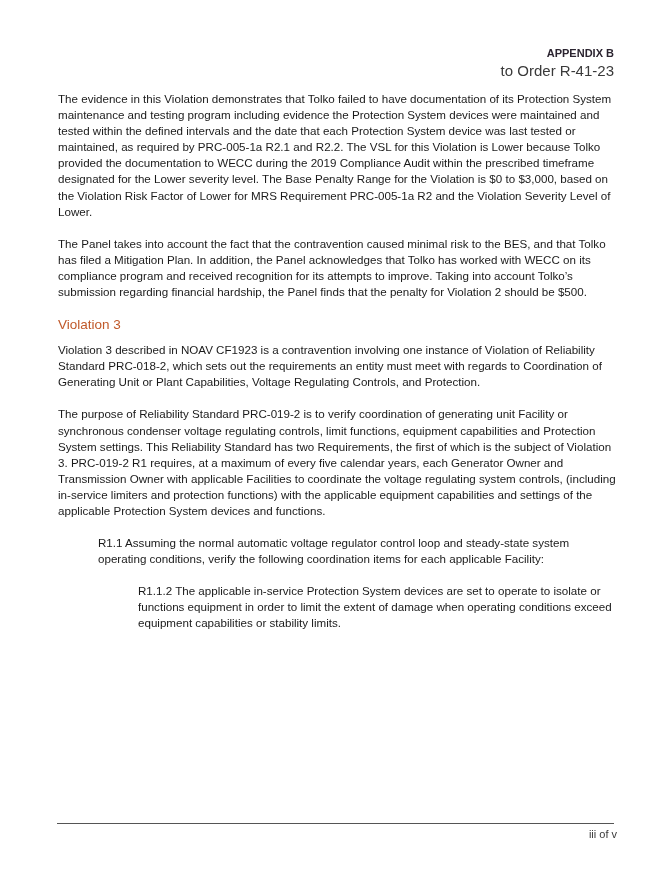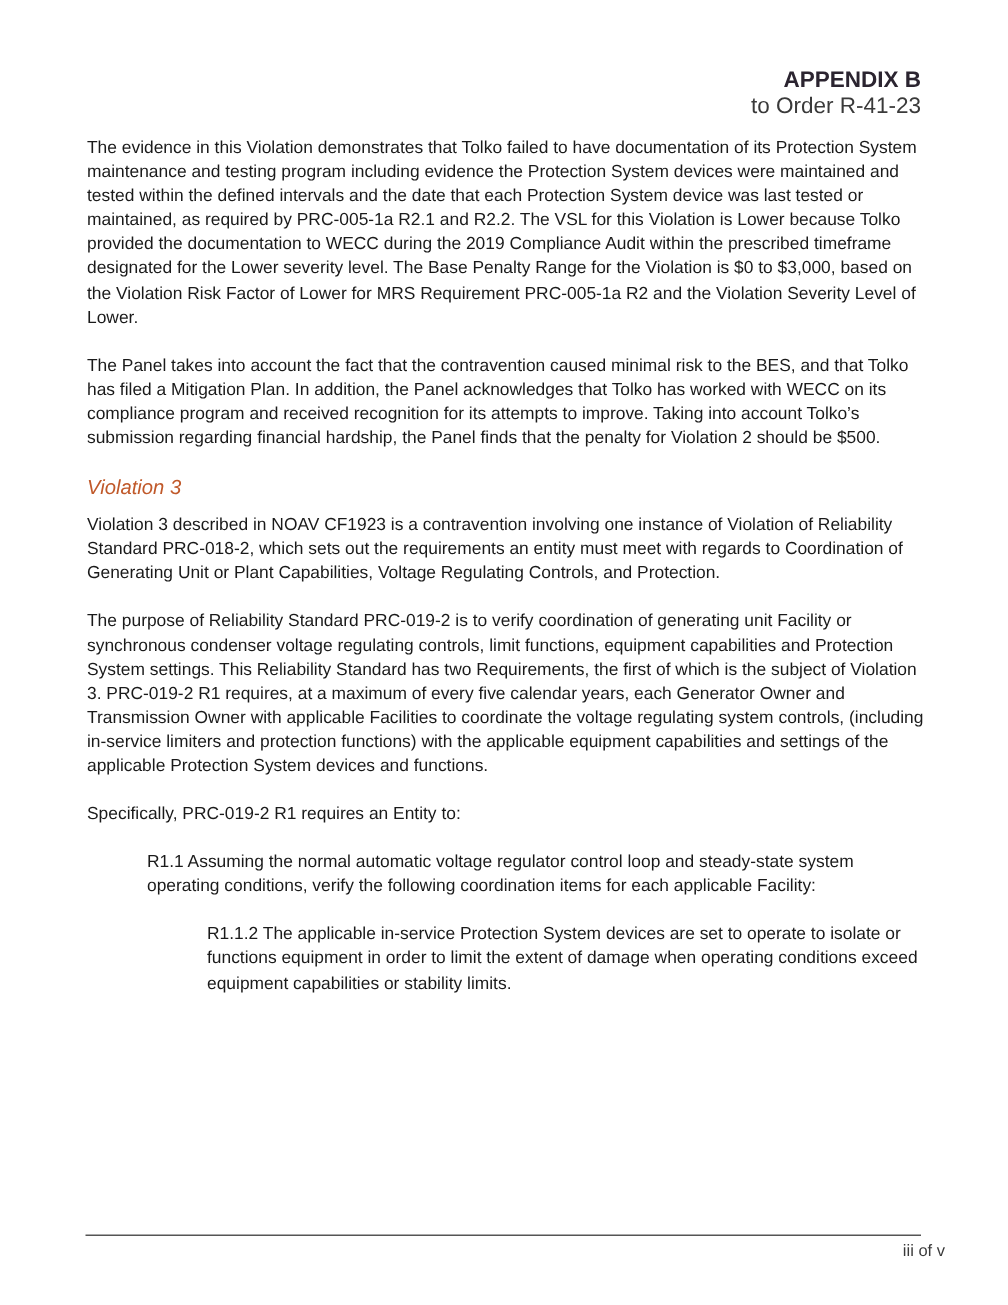--- a/index.html
+++ b/index.html
@@ -16,42 +16,41 @@
       color: #1a1a1a;
     }
     .header {
       position: absolute;
       right: 58px;
       top: 45px;
       text-align: right;
     }
     .header .title {
       font-weight: bold;
-      font-size: 15px;
+      font-size: 11px;
       color: #2b2430;
       line-height: 17px;
     }
     .header .subtitle {
       font-size: 15px;
       color: #3a3a3a;
       line-height: 17px;
     }
     .content {
       position: absolute;
       left: 58px;
       top: 91px;
       width: 562px;
       font-size: 11.6px;
       line-height: 16.1px;
     }
     p {
       margin: 0 0 16px 0;
     }
     .section-heading {
-      font-style: italic;
       color: #c0592a;
       font-size: 13.5px;
       margin: 0 0 8px 0;
       line-height: 18px;
     }
     .indent1 {
       margin-left: 40px;
     }
     .indent2 {
       margin-left: 80px;
@@ -59,21 +58,21 @@
     .footer-rule {
       position: absolute;
       left: 57px;
       top: 823px;
       width: 557px;
       height: 0;
       border-top: 1px solid #555555;
     }
     .page-number {
       position: absolute;
-      right: 42px;
+      right: 55px;
       top: 828px;
       font-size: 11px;
       color: #3a3a3a;
     }
   </style>
 </head>
 <body>
 
 <div class="header">
   <div class="title">APPENDIX B</div>
@@ -81,21 +80,20 @@
 </div>
 
 <div class="content">
   <p>The evidence in this Violation demonstrates that Tolko failed to have documentation of its Protection System maintenance and testing program including evidence the Protection System devices were maintained and tested within the defined intervals and the date that each Protection System device was last tested or maintained, as required by PRC-005-1a R2.1 and R2.2. The VSL for this Violation is Lower because Tolko provided the documentation to WECC during the 2019 Compliance Audit within the prescribed timeframe designated for the Lower severity level. The Base Penalty Range for the Violation is $0 to $3,000, based on the Violation Risk Factor of Lower for MRS Requirement PRC-005-1a R2 and the Violation Severity Level of Lower.</p>
   <p>The Panel takes into account the fact that the contravention caused minimal risk to the BES, and that Tolko has filed a Mitigation Plan. In addition, the Panel acknowledges that Tolko has worked with WECC on its compliance program and received recognition for its attempts to improve. Taking into account Tolko’s submission regarding financial hardship, the Panel finds that the penalty for Violation 2 should be $500.</p>
 
   <div class="section-heading">Violation 3</div>
 
   <p>Violation 3 described in NOAV CF1923 is a contravention involving one instance of Violation of Reliability Standard PRC-018-2, which sets out the requirements an entity must meet with regards to Coordination of Generating Unit or Plant Capabilities, Voltage Regulating Controls, and Protection.</p>
   <p>The purpose of Reliability Standard PRC-019-2 is to verify coordination of generating unit Facility or synchronous condenser voltage regulating controls, limit functions, equipment capabilities and Protection System settings. This Reliability Standard has two Requirements, the first of which is the subject of Violation 3. PRC-019-2 R1 requires, at a maximum of every five calendar years, each Generator Owner and Transmission Owner with applicable Facilities to coordinate the voltage regulating system controls, (including in-service limiters and protection functions) with the applicable equipment capabilities and settings of the applicable Protection System devices and functions.</p>
-  <p>Specifically, PRC-019-2 R1 requires an Entity to:</p>
 
   <p class="indent1">R1.1 Assuming the normal automatic voltage regulator control loop and steady-state system operating conditions, verify the following coordination items for each applicable Facility:</p>
   <p class="indent2">R1.1.2 The applicable in-service Protection System devices are set to operate to isolate or functions equipment in order to limit the extent of damage when operating conditions exceed equipment capabilities or stability limits.</p>
 
 </div>
 
 <div class="footer-rule"></div>
 <div class="page-number">iii of v</div>
 
 </body></html>

